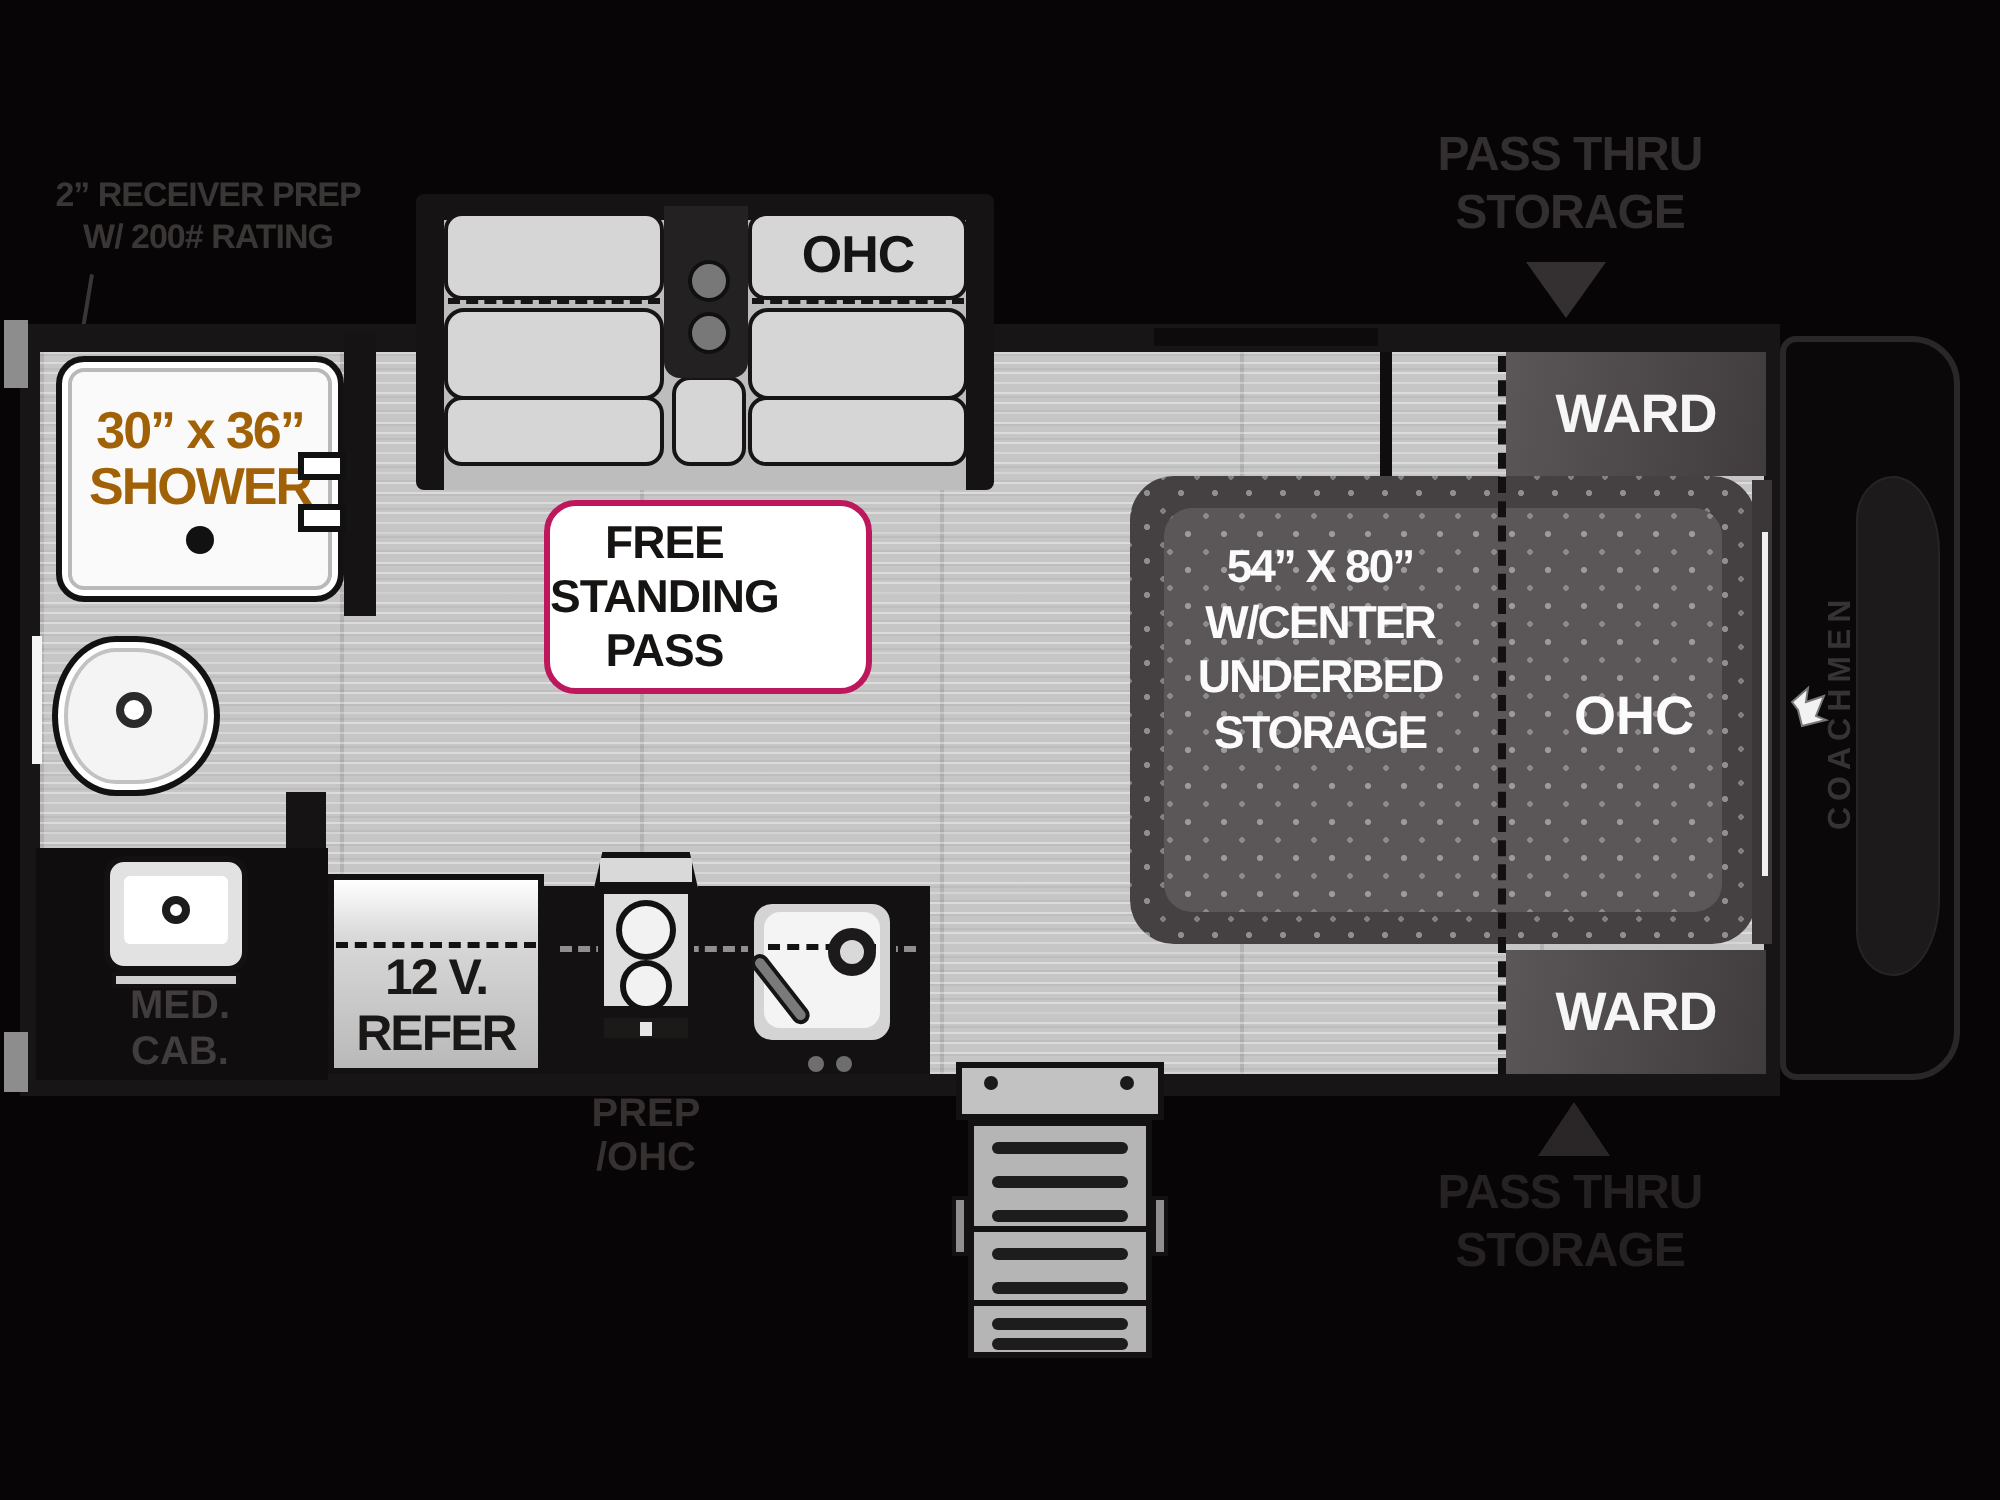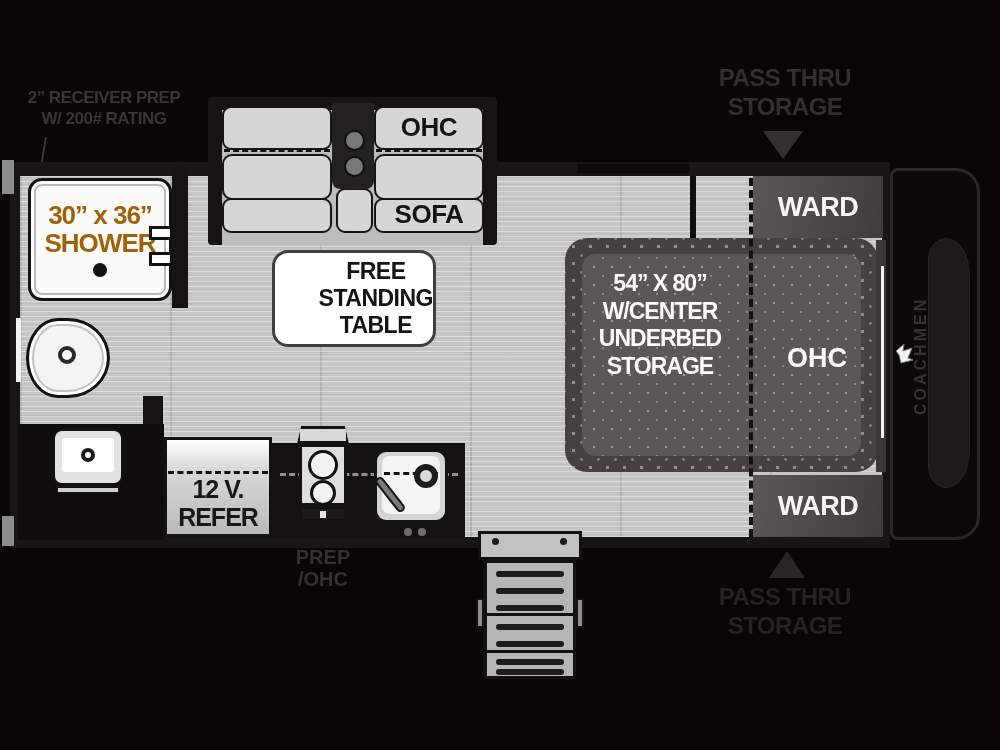--- a/index.html
+++ b/index.html
@@ -98,22 +98,22 @@
   .ksink-inner{left:382px;top:456px;width:58px;height:58px;background:#f4f4f4;border-radius:8px;}
   .ksink-dash{left:384px;top:472px;width:54px;border-top:3px dashed #131112;}
   .faucet-bar{left:396px;top:470px;width:9px;height:42px;background:#7a7a7a;border:2px solid #161414;border-radius:5px;
               box-sizing:border-box;transform:rotate(-38deg);transform-origin:50% 90%;}
   .faucet-knob{left:414px;top:464px;width:24px;height:24px;border-radius:50%;background:#d9d9d9;border:6px solid #1c1a1a;box-sizing:border-box;}
   .ksink-dot{width:8px;height:8px;border-radius:50%;background:#6e6e6e;}
   .lbl-micro{left:290px;top:546px;width:66px;font-size:20px;line-height:1.12;color:#363031;text-align:center;}
   .lbl-ent{left:372px;top:546px;width:80px;font-size:20px;line-height:1.12;color:#363031;text-align:center;}
 
   
-  .table{left:272px;top:250px;width:164px;height:97px;background:#fff;border:3px solid #404040;border-radius:16px;
-         box-sizing:border-box;display:flex;flex-direction:column;align-items:flex-end;justify-content:center;}
+  .table{left:272px;top:250px;width:164px;height:97px;background:#fff;border:3px solid #be185d;border-radius:16px;
+         box-sizing:border-box;display:flex;flex-direction:column;align-items:flex-start;justify-content:center;}
   .table-text{font-size:23px;color:#161413;line-height:1.17;text-align:center;letter-spacing:-.5px;}
 
   
   .step-landing{left:478px;top:531px;width:104px;height:29px;background:#c2c2c2;border:3px solid #131112;box-sizing:border-box;}
   .screw{width:7px;height:7px;border-radius:50%;background:#1a1a1a;}
   .step-body{left:484px;top:560px;width:92px;height:119px;background:#b5b5b5;border:3px solid #131112;box-sizing:border-box;}
   .step-bar{left:496px;width:68px;height:6px;background:#1d1d1d;border-radius:3px;}
   .step-div{left:484px;width:92px;height:3px;background:#131112;}
   .step-tab{width:8px;height:30px;background:#8f8f8f;border:2px solid #131112;box-sizing:border-box;}
 
@@ -182,41 +182,44 @@
   <div class="abs sofa-dash" style="left:376px;width:106px;"></div>
   <div class="abs cushion c-sl"></div>
   <div class="abs cushion c-sr"></div>
   <div class="abs cushion c-fl"></div>
   <div class="abs cushion c-fr"></div>
   <div class="abs cushion c-fc"></div>
   <div class="abs console"></div>
   <div class="abs cup" style="left:344px;top:130px;"></div>
   <div class="abs cup" style="left:344px;top:156px;"></div>
   <div class="abs lbl-ohc-sofa">OHC</div>
-  <div class="abs lbl-sofa">SOFA</div>
 
   <div class="abs bath-wall-upper"></div>
   <div class="abs bath-wall-lower"></div>
   <div class="abs shower">
     <div class="shower-text">
       <div>30” x 36”</div>
       <div>SHOWER</div>
     </div>
     <div class="drain"></div>
   </div>
   <div class="abs valve" style="top:226px;"></div>
   <div class="abs valve" style="top:252px;"></div>
   <div class="abs toilet"></div>
   <div class="abs toilet-dot"></div>
 
   <div class="abs cab-block"></div>
   <div class="abs vanity"></div>
   <div class="abs vanity-inner"></div>
   <div class="abs vanity-dot"></div>
   <div class="abs vanity-base"></div>
+  <div class="abs lbl-medcab">
+    <div>MED.</div>
+    <div>CAB.</div>
+  </div>
 
   <div class="abs refer-wall"></div>
   <div class="abs refer"></div>
   <div class="abs refer-dash"></div>
   <div class="abs lbl-refer">
     <div>12 V.</div>
     <div>REFER</div>
   </div>
   <div class="abs counter"></div>
   <div class="abs counter-dash"></div>
@@ -235,21 +238,21 @@
   <div class="abs ksink-dot" style="left:418px;top:528px;"></div>
   <div class="abs lbl-micro">
     <div>PREP</div>
     <div>/OHC</div>
   </div>
 
   <div class="abs table">
     <div class="table-text">
       <div>FREE</div>
       <div>STANDING</div>
-      <div>TABLE</div>
+      <div>PASS</div>
     </div>
   </div>
 
   <div class="abs step-landing"></div>
   <div class="abs screw" style="left:492px;top:538px;"></div>
   <div class="abs screw" style="left:560px;top:538px;"></div>
   <div class="abs step-body"></div>
   <div class="abs step-bar" style="top:571px;"></div>
   <div class="abs step-bar" style="top:588px;"></div>
   <div class="abs step-bar" style="top:605px;"></div>

